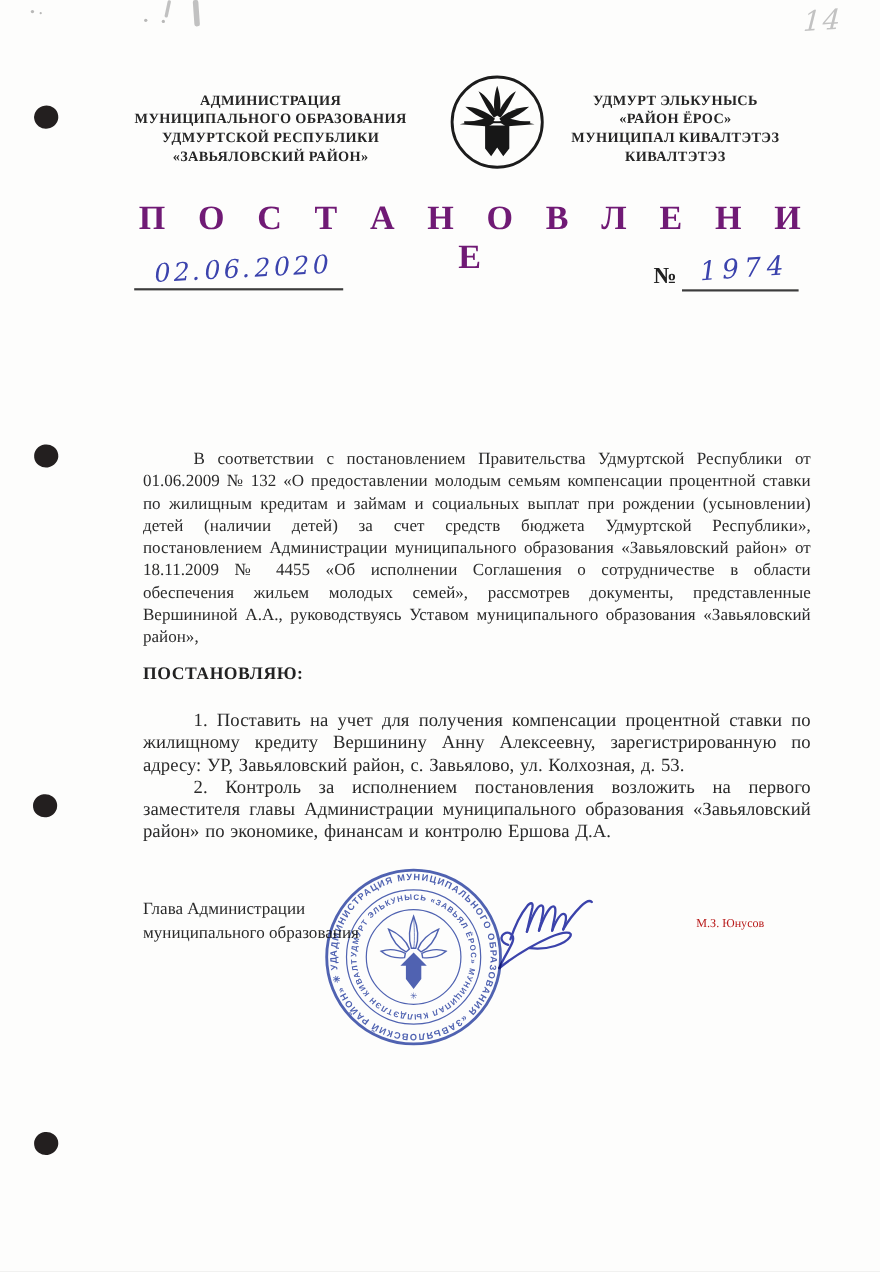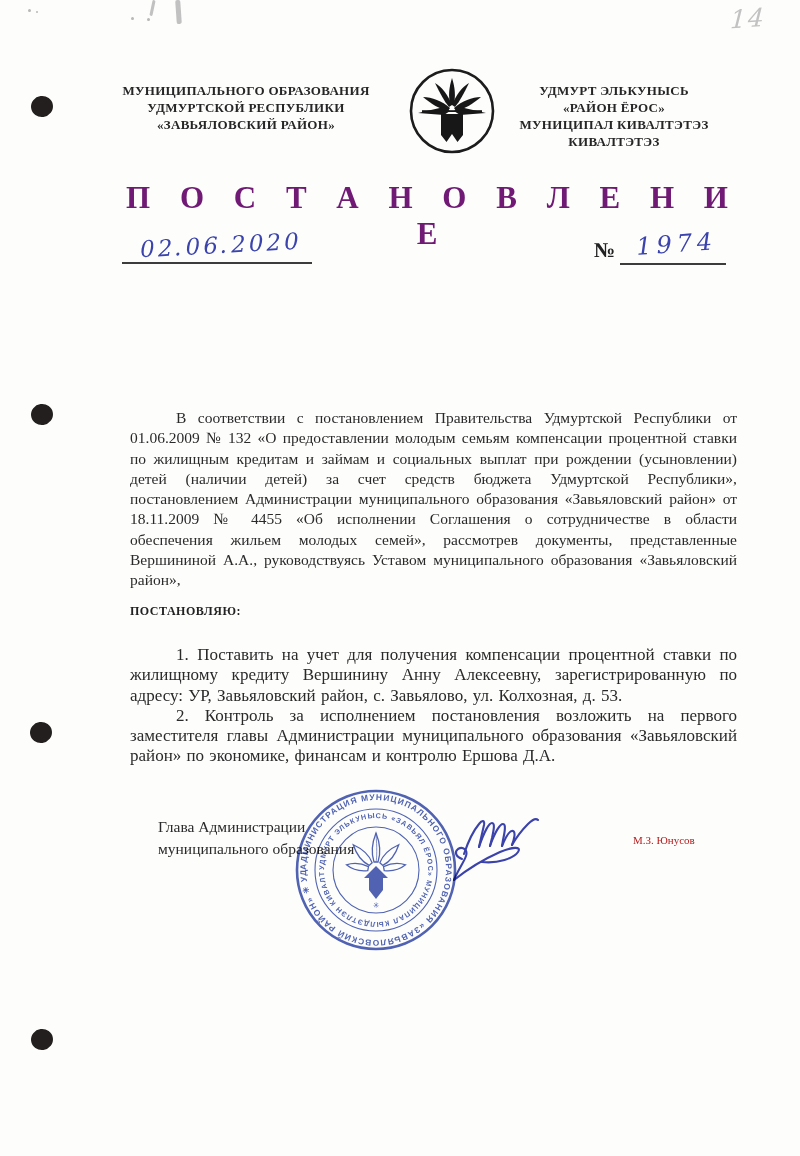--- a/index.html
+++ b/index.html
@@ -80,33 +80,33 @@
   }
 
   .preamble{
     position:absolute;top:408px;left:130px;width:607px;
     font-size:15.5px;line-height:20.3px;text-align:justify;
     text-indent:46px;color:#2a2a2a;word-spacing:1.5px;
   }
 
   .resolve{
     position:absolute;top:604px;left:130px;
-    font-size:12px;font-weight:bold;letter-spacing:.5px;color:#222;
+    font-size:16px;font-weight:bold;letter-spacing:.5px;color:#222;
   }
 
   .items{
     position:absolute;top:645px;left:130px;width:607px;
     font-size:17px;line-height:20.3px;text-align:justify;color:#2a2a2a;
     word-spacing:1px;
   }
   .items p{margin:0;text-indent:46px;}
 
   .sig-labels{
     position:absolute;top:816px;left:130px;
-    font-size:15.5px;line-height:22px;color:#2a2a2a;margin-left:28px;
+    font-size:15.5px;line-height:22px;color:#2a2a2a;
   }
   .sig-name{
     position:absolute;top:834px;left:633px;
     font-size:11px;color:#b91c1c;white-space:nowrap;
   }
 
   .stamp{
     position:absolute;top:786px;left:292px;
     mix-blend-mode:multiply;opacity:.92;
   }
@@ -128,20 +128,21 @@
   <div class="speck" style="top:9px;left:28px;width:3px;height:3px;"></div>
   <div class="speck" style="top:11px;left:36px;width:2px;height:2px;"></div>
   <div class="speck" style="top:17px;left:131px;width:3px;height:3px;"></div>
   <div class="speck" style="top:18px;left:147px;width:3px;height:3px;"></div>
   <div class="smudge" style="top:0;left:151px;width:3px;height:16px;transform:rotate(12deg);"></div>
   <div class="smudge" style="top:0;left:176px;width:5px;height:24px;transform:rotate(-4deg);"></div>
 
   <div class="corner-note">14</div>
 
   <div class="org-block org-left">
+    <div>АДМИНИСТРАЦИЯ</div>
     <div>МУНИЦИПАЛЬНОГО ОБРАЗОВАНИЯ</div>
     <div>УДМУРТСКОЙ РЕСПУБЛИКИ</div>
     <div>«ЗАВЬЯЛОВСКИЙ  РАЙОН»</div>
   </div>
 
   <svg class="abs" style="top:62px;left:403px;" width="98" height="98" viewBox="-49 -49 98 98">
     <circle r="41" fill="none" stroke="#1c1c1c" stroke-width="2.6"></circle>
     <g fill="#171717" stroke="none">
 
       <path d="M0,-33 C3,-24 4,-14 1.5,-6 L-1.5,-6 C-4,-14 -3,-24 0,-33 Z"></path>

